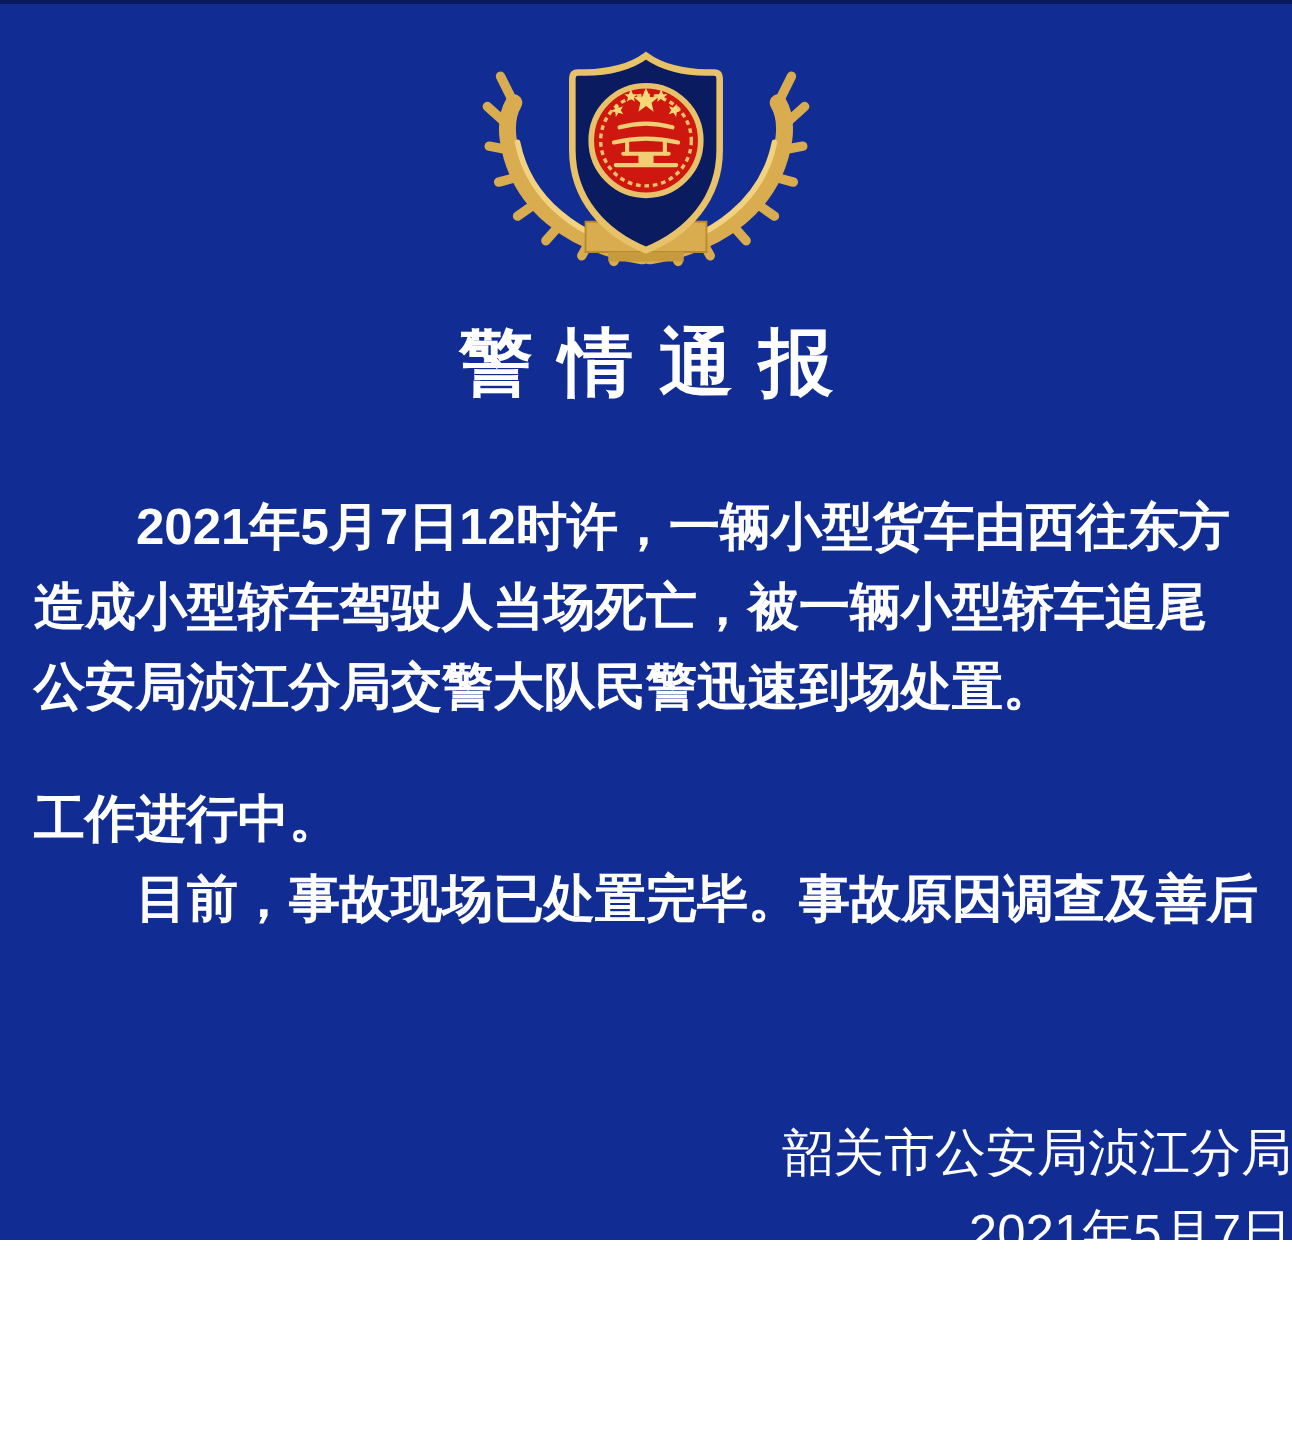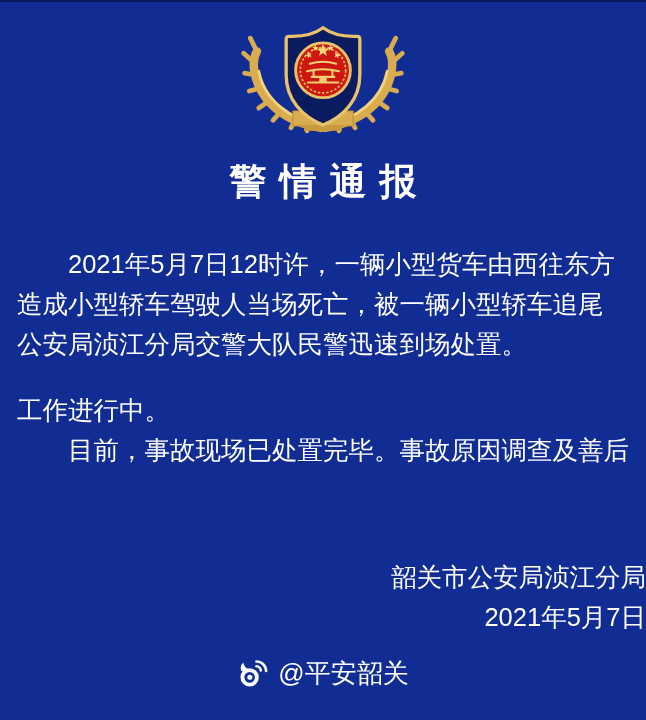--- a/index.html
+++ b/index.html
@@ -1,18 +1,18 @@
 <!DOCTYPE html>
 <html><head>
 <meta charset="utf-8">
 <style>
   html,body{margin:0;padding:0;}
   .page{
     position:relative;
-    width:646px;height:720px;
+    width:646px;height:620px;
     background:#112D94;
     overflow:hidden;
     font-family:"Liberation Sans",sans-serif;
     color:#ffffff;
   }
   .page::before{
     content:"";position:absolute;top:0;left:0;right:0;height:2px;
     background:rgba(0,0,20,0.45);
   }
   .emblem{
@@ -28,21 +28,21 @@
     font-weight:700;
     letter-spacing:13px;
     padding-left:13px; 
     color:#ffffff;
   }
   .body{
     margin-top:40px;
     padding:0 17px;
     font-size:25.5px;
     line-height:40px;
-    font-weight:400;
+    font-weight:700;
   }
   .para + .para{margin-top:26px;}
   .line{white-space:nowrap;}
   .line.indent{text-indent:2em;}
   .sign-block{
     margin-top:87px;
     text-align:right;
     font-size:25.5px;
     line-height:40px;
     font-weight:500;

